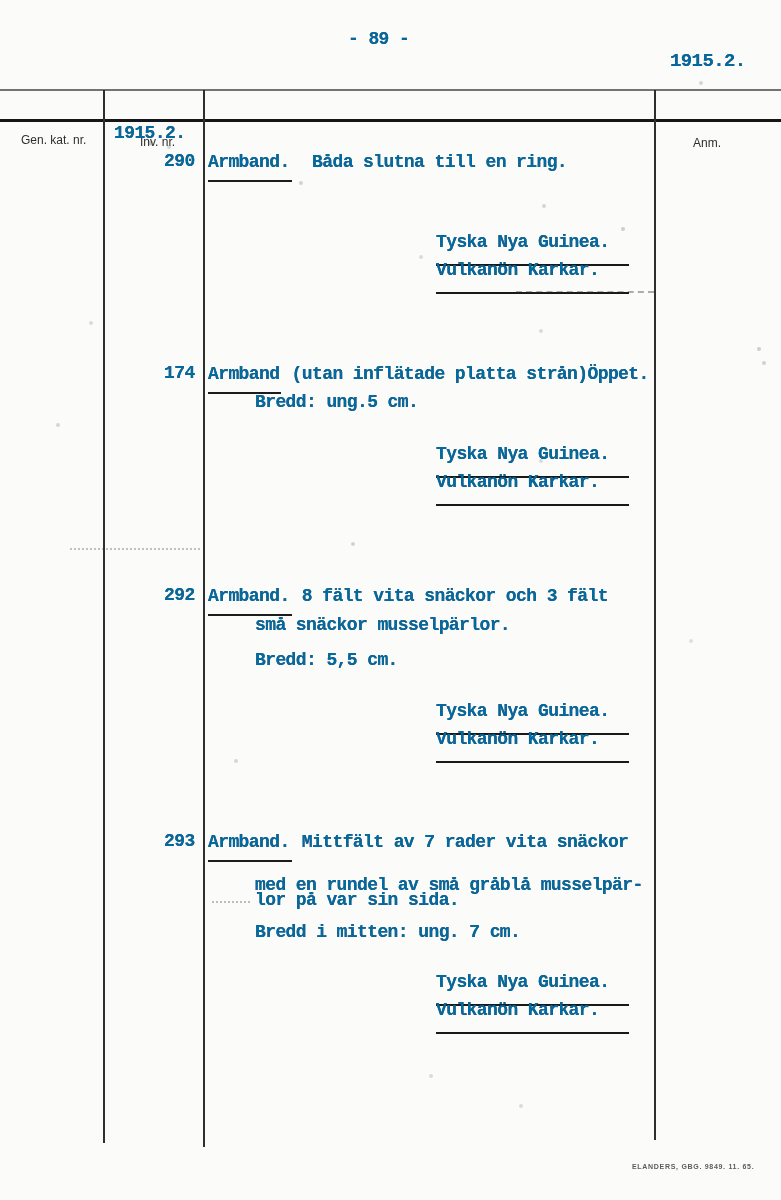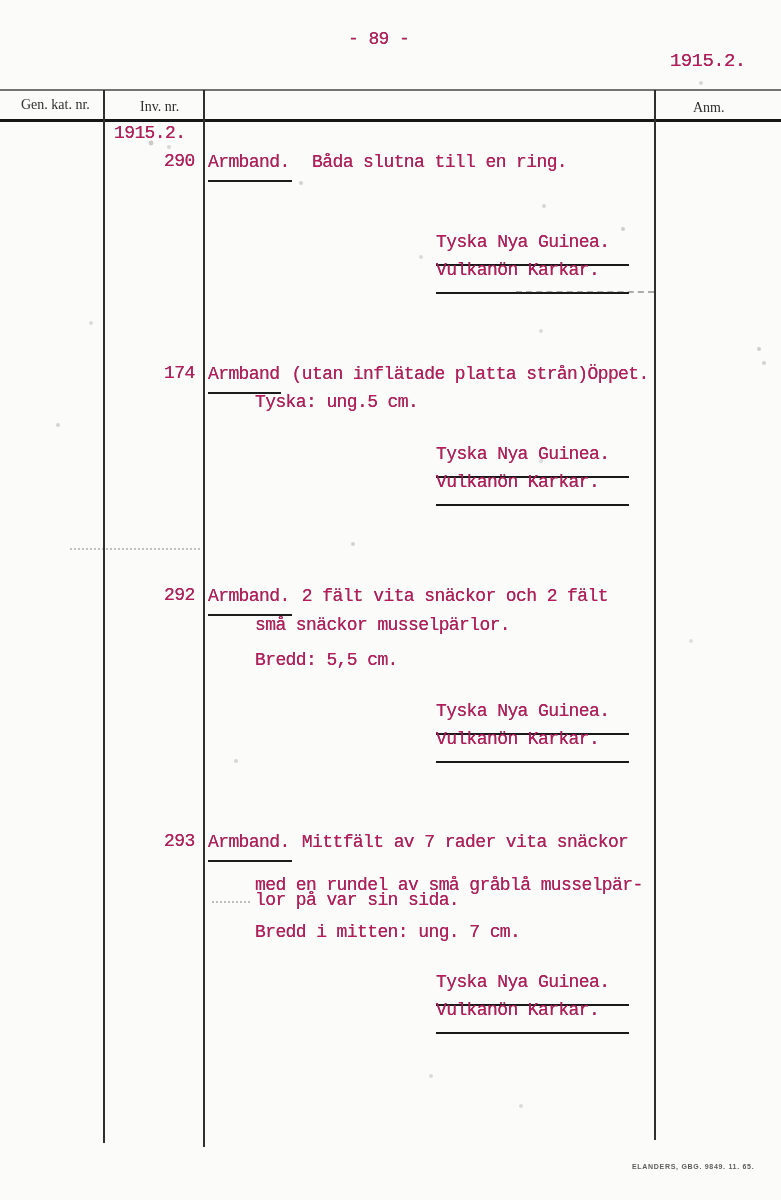--- a/index.html
+++ b/index.html
@@ -5,35 +5,36 @@
   html,body{margin:0;padding:0;}
   body{
     width:781px;height:1200px;position:relative;overflow:hidden;
     background:#fbfbf9;
     font-family:"Liberation Mono", monospace;
   }
   
   .tw{
     position:absolute;
     font-family:"Liberation Mono", monospace;
-    font-weight:400;
+    font-weight:700;
     font-size:18px;
     letter-spacing:-0.6px;
-    color:#be185d;
+    color:#0369a1;
     white-space:pre;
     text-shadow:0 0 0.6px rgba(30,30,30,0.75);
     line-height:20px;
   }
   
   .col-label{
     position:absolute;
-    font-family:Liberation Serif, serif;
-    font-size:14px;
+    font-family:Liberation Sans, sans-serif;
+    font-size:12px;
     color:#2e2e2e;
     white-space:nowrap;
+    margin-top:36px;
   }
   
   .hrule{position:absolute;left:0;width:781px;}
   #rule-top{top:89px;height:2px;background:#5a5a5a;opacity:.85;}
   #rule-bottom{top:119px;height:3px;background:#161616;}
   .vline{position:absolute;width:1.5px;background:#2f2f2f;}
   #v1{left:103px;top:90px;height:1053px;}
   #v2{left:203px;top:90px;height:1057px;}
   #v3{left:654px;top:90px;height:1050px;}
 
@@ -120,28 +121,28 @@
 <div class="entry" id="e0">
   <div class="tw num">290</div>
   <div class="tw line1"><span class="u">Armband.</span><span>  Båda slutna till en ring.</span></div>
   <div class="tw prov-line p1">Tyska Nya Guinea.</div>
   <div class="tw prov-line p2">Vulkanön Karkar.</div>
 </div>
 
 <div class="entry" id="e1">
   <div class="tw num">174</div>
   <div class="tw line1"><span class="u">Armband</span><span> (utan inflätade platta strån)Öppet.</span></div>
-  <div class="tw dim">Tyska: ung.5 cm.</div>
+  <div class="tw dim">Bredd: ung.5 cm.</div>
   <div class="tw prov-line p1">Tyska Nya Guinea.</div>
   <div class="tw prov-line p2">Vulkanön Karkar.</div>
 </div>
 
 <div class="entry" id="e2">
   <div class="tw num">292</div>
-  <div class="tw line1"><span class="u">Armband.</span><span> 2 fält vita snäckor och 2 fält</span></div>
+  <div class="tw line1"><span class="u">Armband.</span><span> 8 fält vita snäckor och 3 fält</span></div>
   <div class="tw cont c1">små snäckor musselpärlor.</div>
   <div class="tw dim">Bredd: 5,5 cm.</div>
   <div class="tw prov-line p1">Tyska Nya Guinea.</div>
   <div class="tw prov-line p2">Vulkanön Karkar.</div>
 </div>
 
 <div class="entry" id="e3">
   <div class="tw num">293</div>
   <div class="tw line1"><span class="u">Armband.</span><span> Mittfält av 7 rader vita snäckor</span></div>
   <div class="tw cont c1">med en rundel av små gråblå musselpär-</div>

